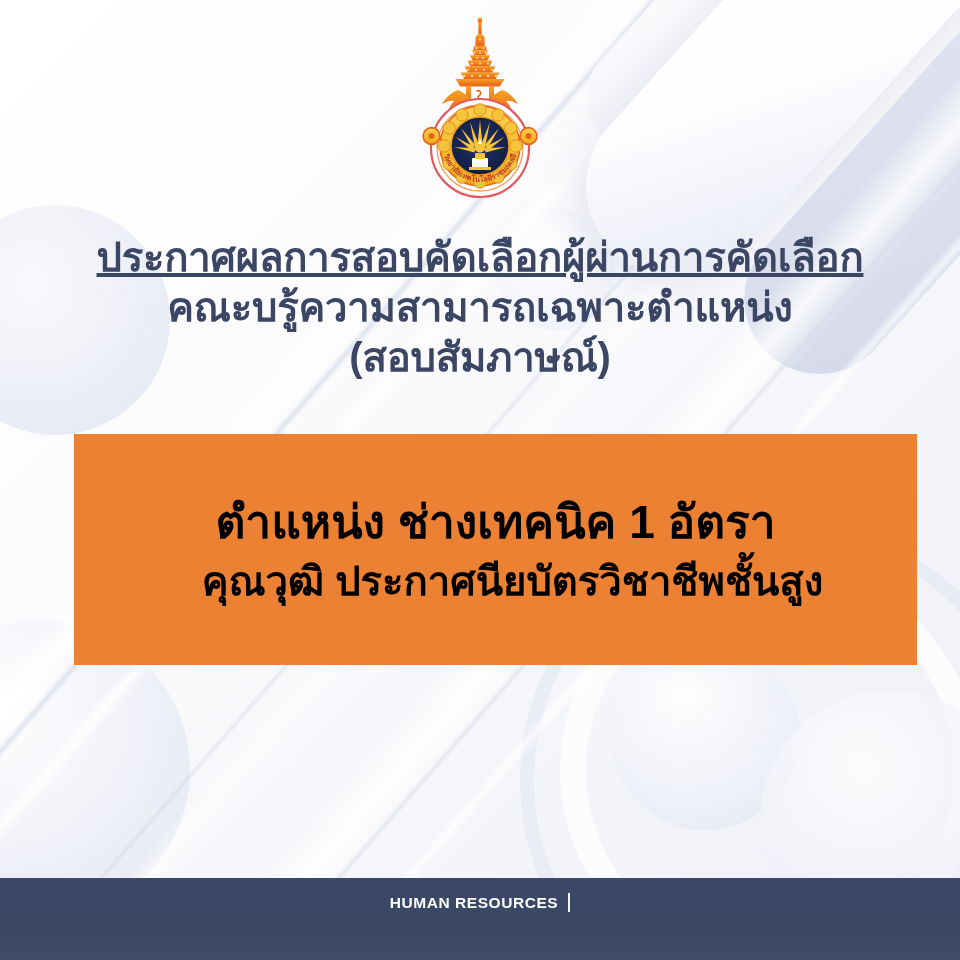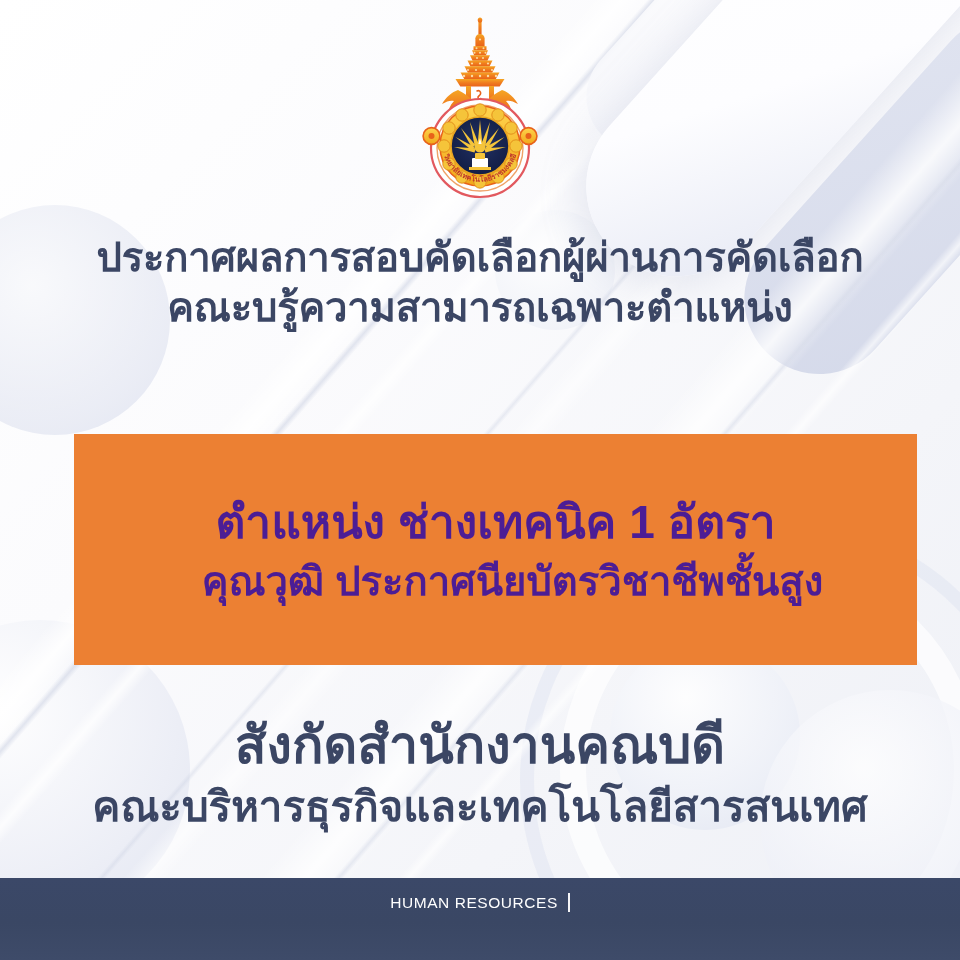--- a/index.html
+++ b/index.html
@@ -127,38 +127,38 @@
     color:#3b4664;
     font-weight:700;
   }
   #heading .hl {
     display:block;
     font-size:40px;
     line-height:50px;
     letter-spacing:-.2px;
     white-space:nowrap;
   }
-  #heading .hl.l1 { font-size:40px; }
+  #heading .hl.l1 { font-size:40px;text-decoration:underline; }
   #heading .hl.l2 { font-size:40px; }
   #heading .hl.l3 { font-size:40px; }
 
   
   #orange-panel {
     position:absolute;
     left:74px; top:434px;
     width:843px; height:231px;
     background:#ec8033;
     display:flex;
     flex-direction:column;
     align-items:center;
     justify-content:center;
   }
   #orange-panel .ol {
     display:block;
-    color:#4c1d95;
+    color:#000000;
     font-weight:700;
     white-space:nowrap;
     text-align:center;
   }
   #orange-panel .ol.o1 { font-size:46px; line-height:62px; }
   #orange-panel .ol.o2 { font-size:40px; line-height:56px;margin-left:34px; }
 
   
   #dept {
     position:absolute; left:0; right:0; top:712px;
@@ -178,21 +178,21 @@
     background:linear-gradient(180deg,#3b4868 0%,#3a4764 55%,#3e4b69 100%);
     display:flex;
     align-items:flex-start;
     justify-content:center;
     padding-top:15px;
   }
   #footer-inner {
     display:flex; align-items:center; gap:10px;
     color:#ffffff;
     font-size:15.5px;
-    font-weight:400;
+    font-weight:700;
     letter-spacing:.55px;
   }
   #footer-divider {
     width:2px; height:19px;
     background:#ffffff;
     opacity:.95;
     display:block;
   }
 </style>
 </head>
@@ -343,31 +343,28 @@
         <path id="ringArc" d="M38 142 a 38 38 0 0 0 72 0" fill="none"></path>
         <text font-size="7.4" fill="#c0392b" font-weight="bold" font-family="'Liberation Sans', sans-serif">
           <textPath href="#ringArc" startOffset="50%" text-anchor="middle">มหาวิทยาลัยเทคโนโลยีราชมงคลอีสาน</textPath>
         </text>
       </svg>
     </div>
 
     <div id="heading">
       <span class="hl l1">ประกาศผลการสอบคัดเลือกผู้ผ่านการคัดเลือก</span>
       <span class="hl l2">คณะบรู้ความสามารถเฉพาะตำแหน่ง</span>
+      <span class="hl l3">(สอบสัมภาษณ์)</span>
     </div>
 
     <div id="orange-panel">
       <span class="ol o1">ตำแหน่ง ช่างเทคนิค 1  อัตรา</span>
       <span class="ol o2">คุณวุฒิ ประกาศนียบัตรวิชาชีพชั้นสูง</span>
     </div>
 
-    <div id="dept">
-      <span class="dl d1">สังกัดสำนักงานคณบดี</span>
-      <span class="dl d2">คณะบริหารธุรกิจและเทคโนโลยีสารสนเทศ</span>
-    </div>
 
     <div id="footer-bar">
       <div id="footer-inner">
         <span>HUMAN RESOURCES</span>
         <span id="footer-divider"></span>
       </div>
     </div>
 
   </div>
 </div>

